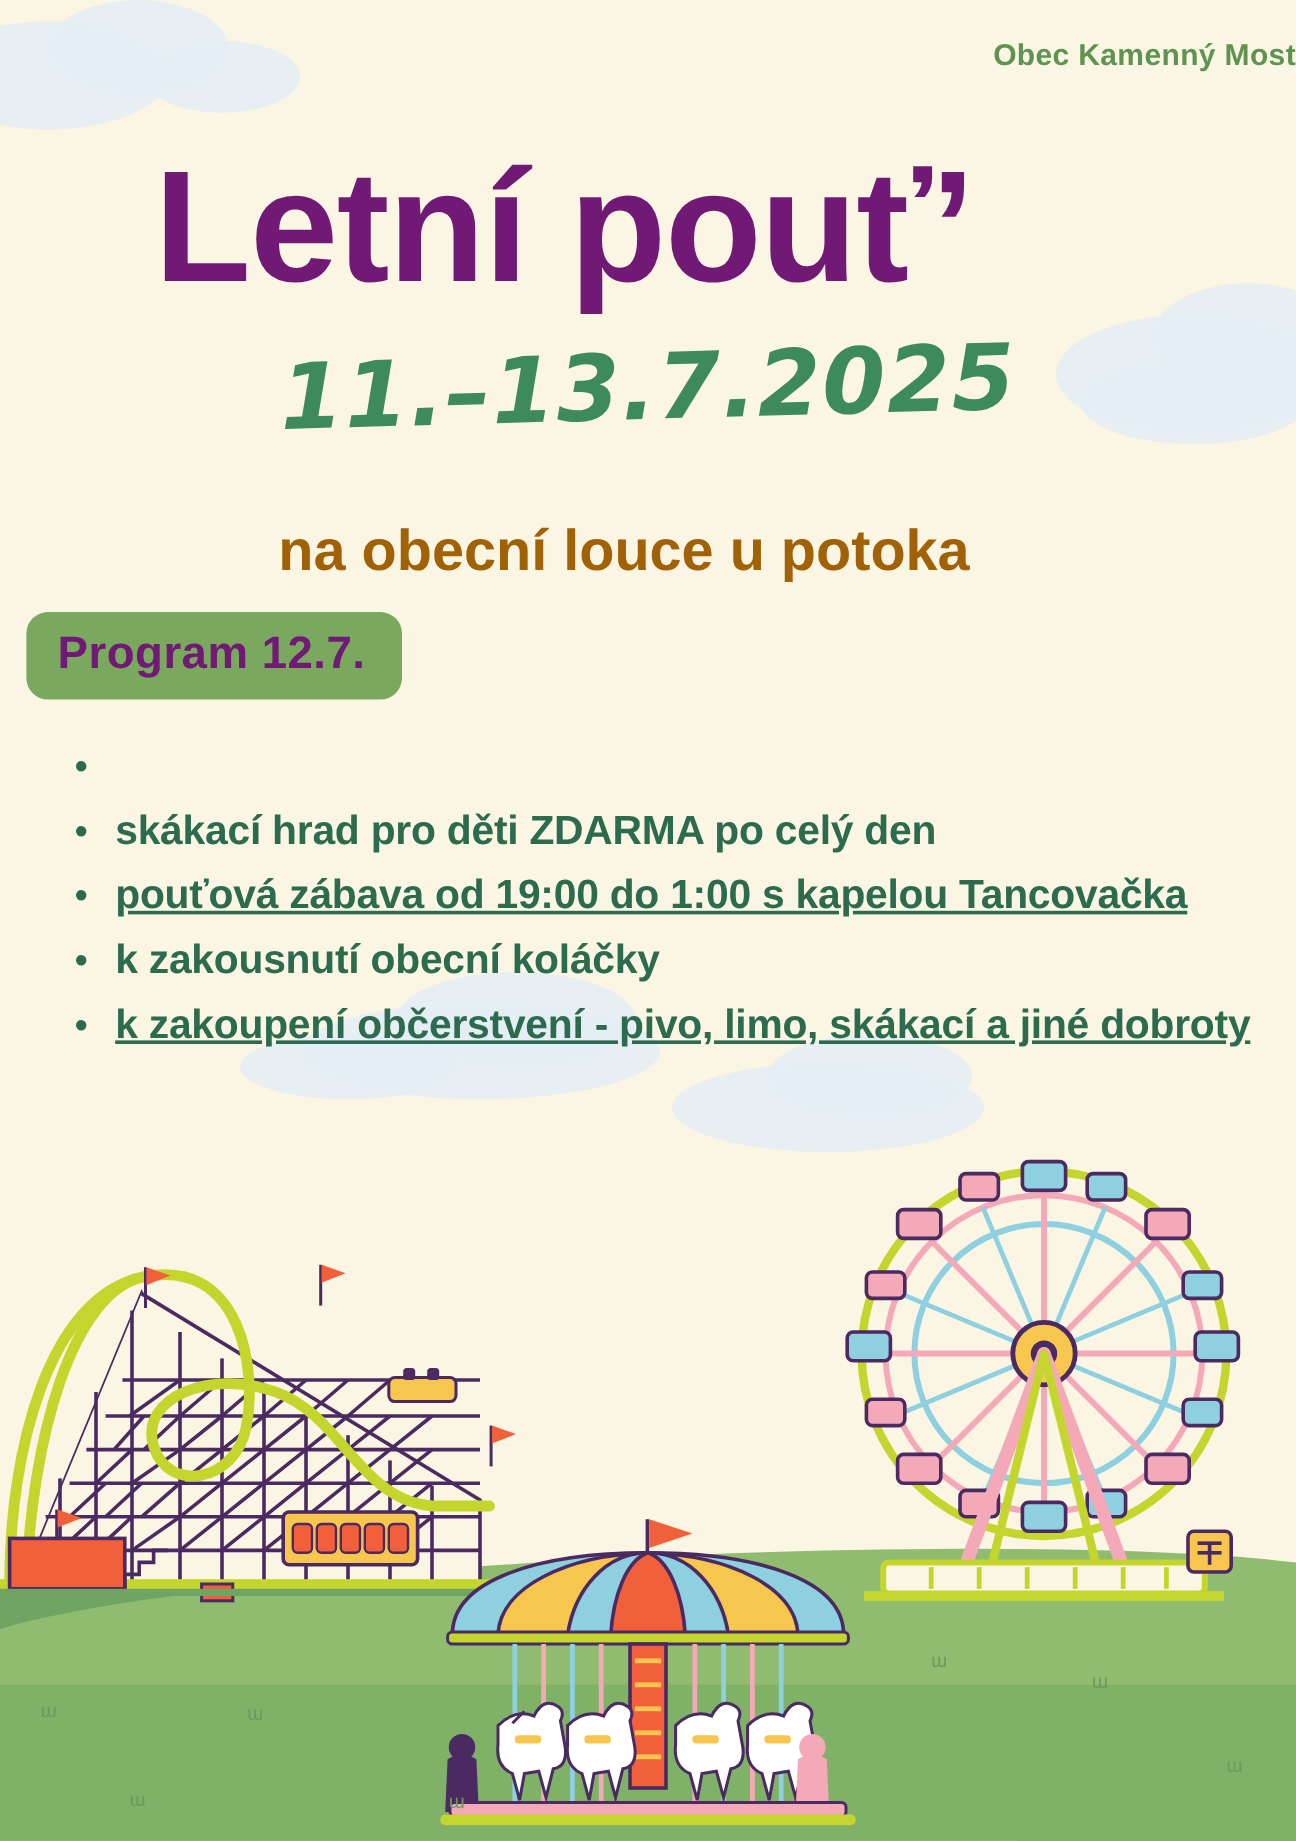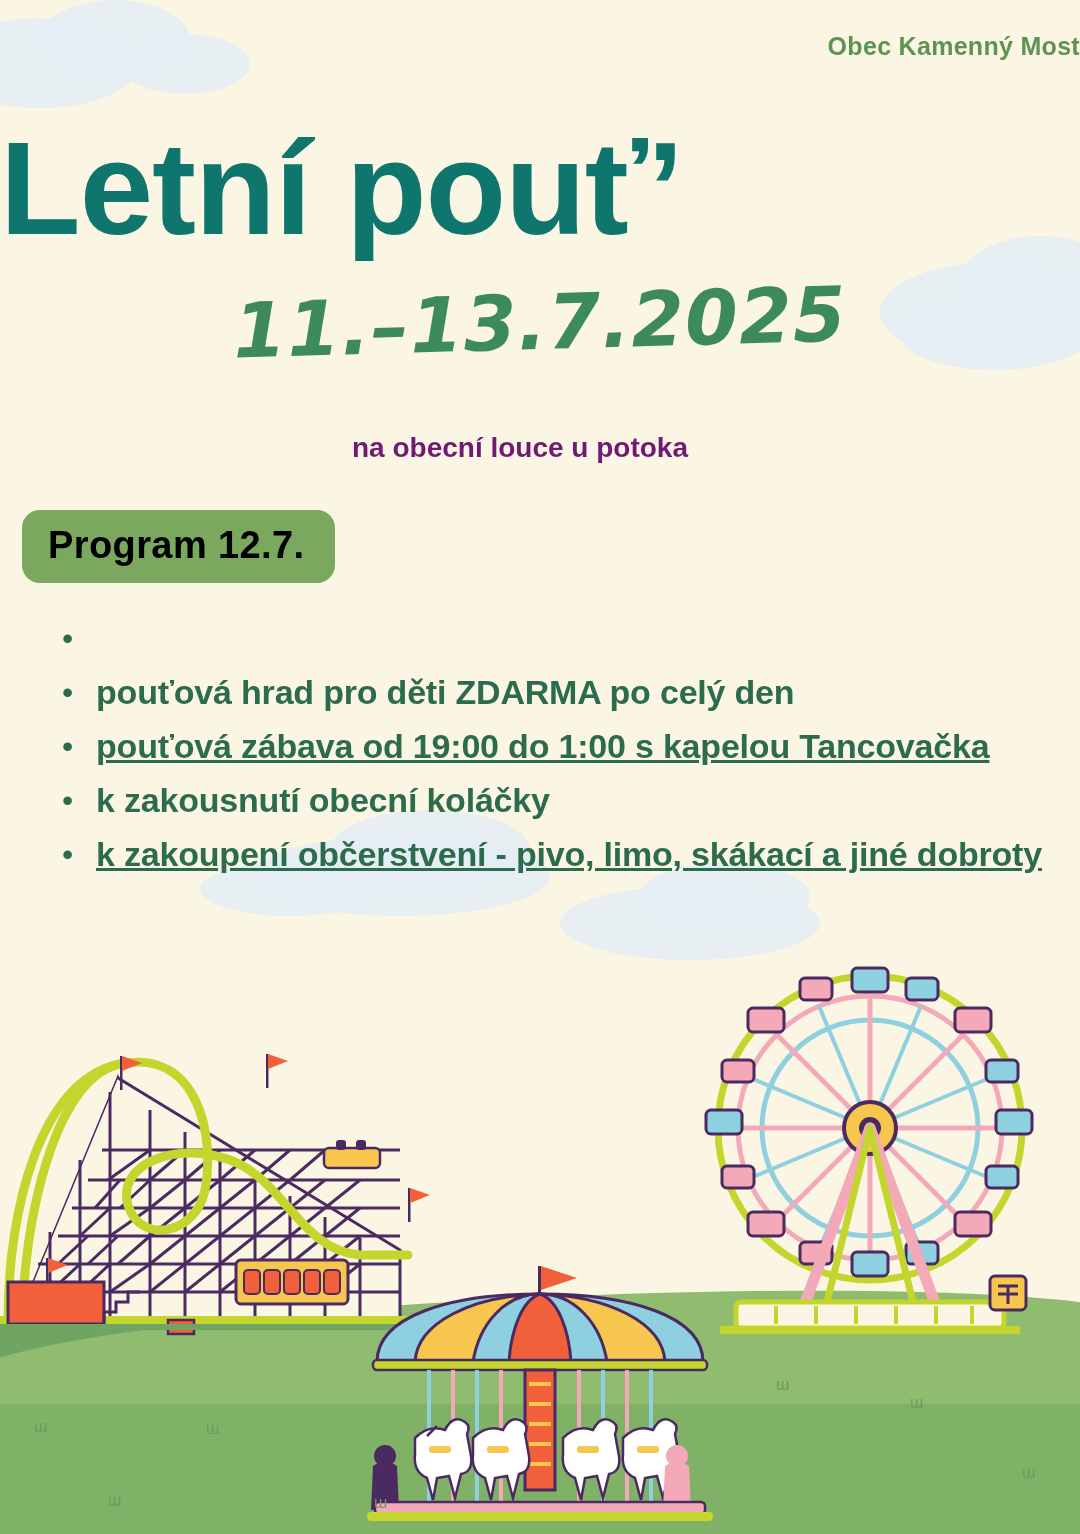--- a/index.html
+++ b/index.html
@@ -92,22 +92,22 @@
     font-size: 25px;
     font-weight: bold;
     line-height: 1.45;
     letter-spacing: .3px;
   }
 
   .title {
     position: absolute;
     left: 0; top: 120px;
     width: 940px;
-    text-align: left;
-    color: #0f766e;
+    text-align: center;
+    color: #701a75;
     font-size: 132px;
     font-weight: bold;
     letter-spacing: -1px;
     line-height: 1.05;
   }
 
   .dates {
     position: absolute;
     left: 0; top: 278px;
     width: 1080px;
@@ -119,30 +119,30 @@
     font-style: italic;
     letter-spacing: 1px;
     transform: rotate(-1.6deg);
   }
 
   .place {
     position: absolute;
     left: 0; top: 432px;
     width: 1040px;
     text-align: center;
-    color: #701a75;
-    font-size: 28px;
+    color: #a16207;
+    font-size: 48px;
     font-weight: bold;
   }
 
   .program-badge {
     position: absolute;
     left: 22px; top: 510px;
     background: #7aa85f;
-    color: #000000;
+    color: #701a75;
     font-size: 38px;
     font-weight: bold;
     padding: 14px 30px 16px 26px;
     border-radius: 18px;
     letter-spacing: .4px;
   }
 
   .bullets {
     position: absolute;
     left: 62px; top: 612px;
@@ -225,21 +225,21 @@
   <div class="place">na obecní louce u potoka</div>
 
   <div class="program-badge">Program 12.7.</div>
 
   <div class="bullets">
     <div class="bullet-row">
       <span class="dot">•</span>
     </div>
     <div class="bullet-row">
       <span class="dot">•</span>
-      <span class="btext">pouťová hrad pro děti ZDARMA po  celý den</span>
+      <span class="btext">skákací hrad pro děti ZDARMA po  celý den</span>
     </div>
     <div class="bullet-row">
       <span class="dot">•</span>
       <span class="btext just">pouťová  zábava  od  19:00  do  1:00  s  kapelou Tancovačka</span>
     </div>
     <div class="bullet-row">
       <span class="dot">•</span>
       <span class="btext">k zakousnutí obecní koláčky</span>
     </div>
     <div class="bullet-row">

